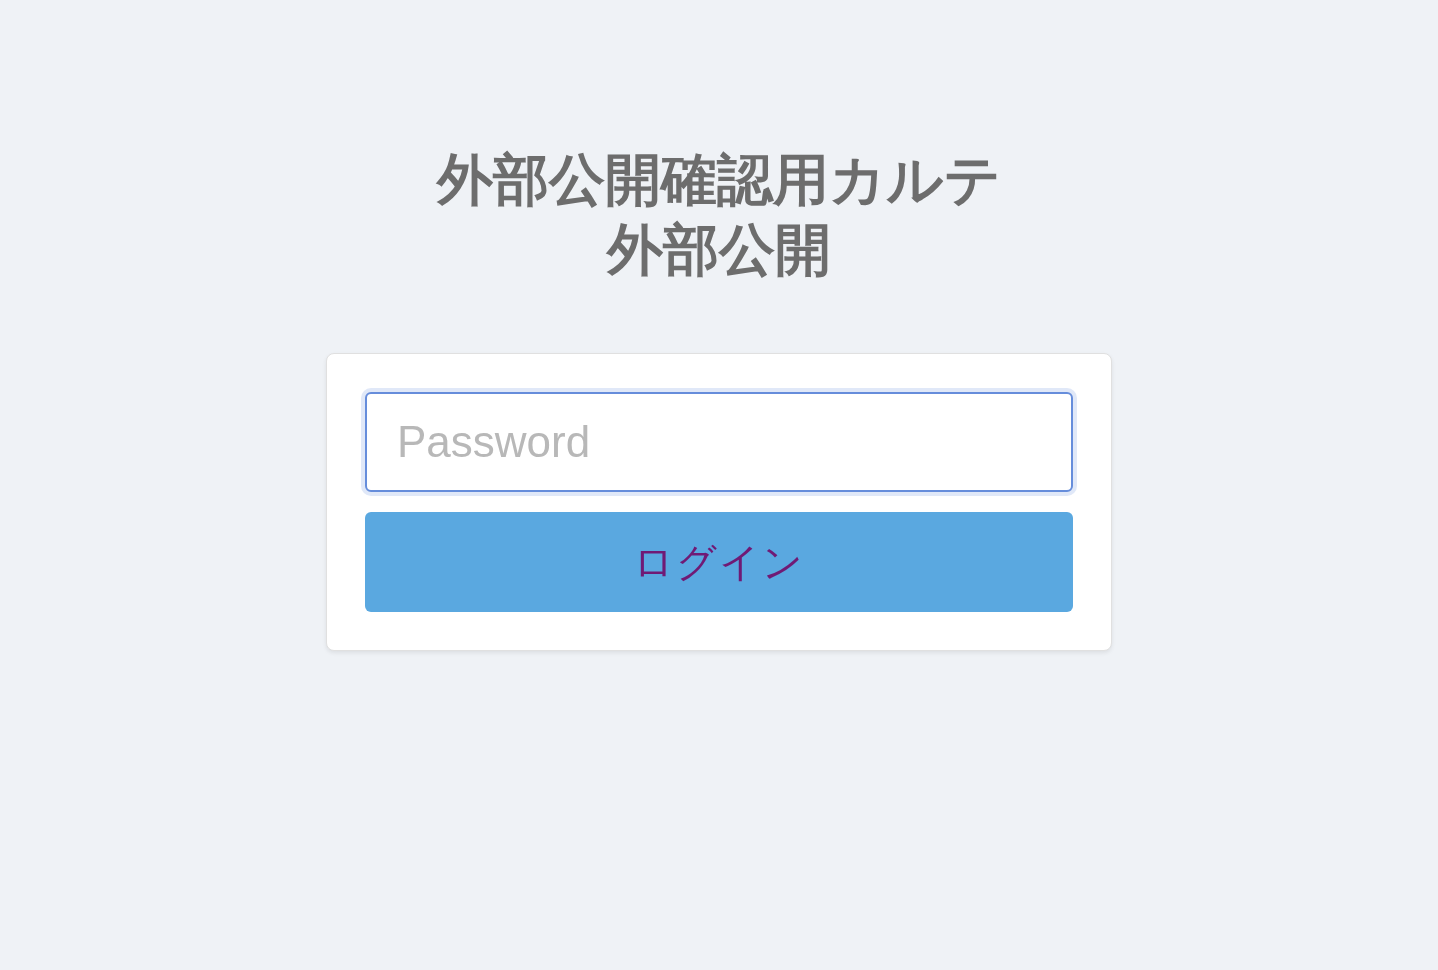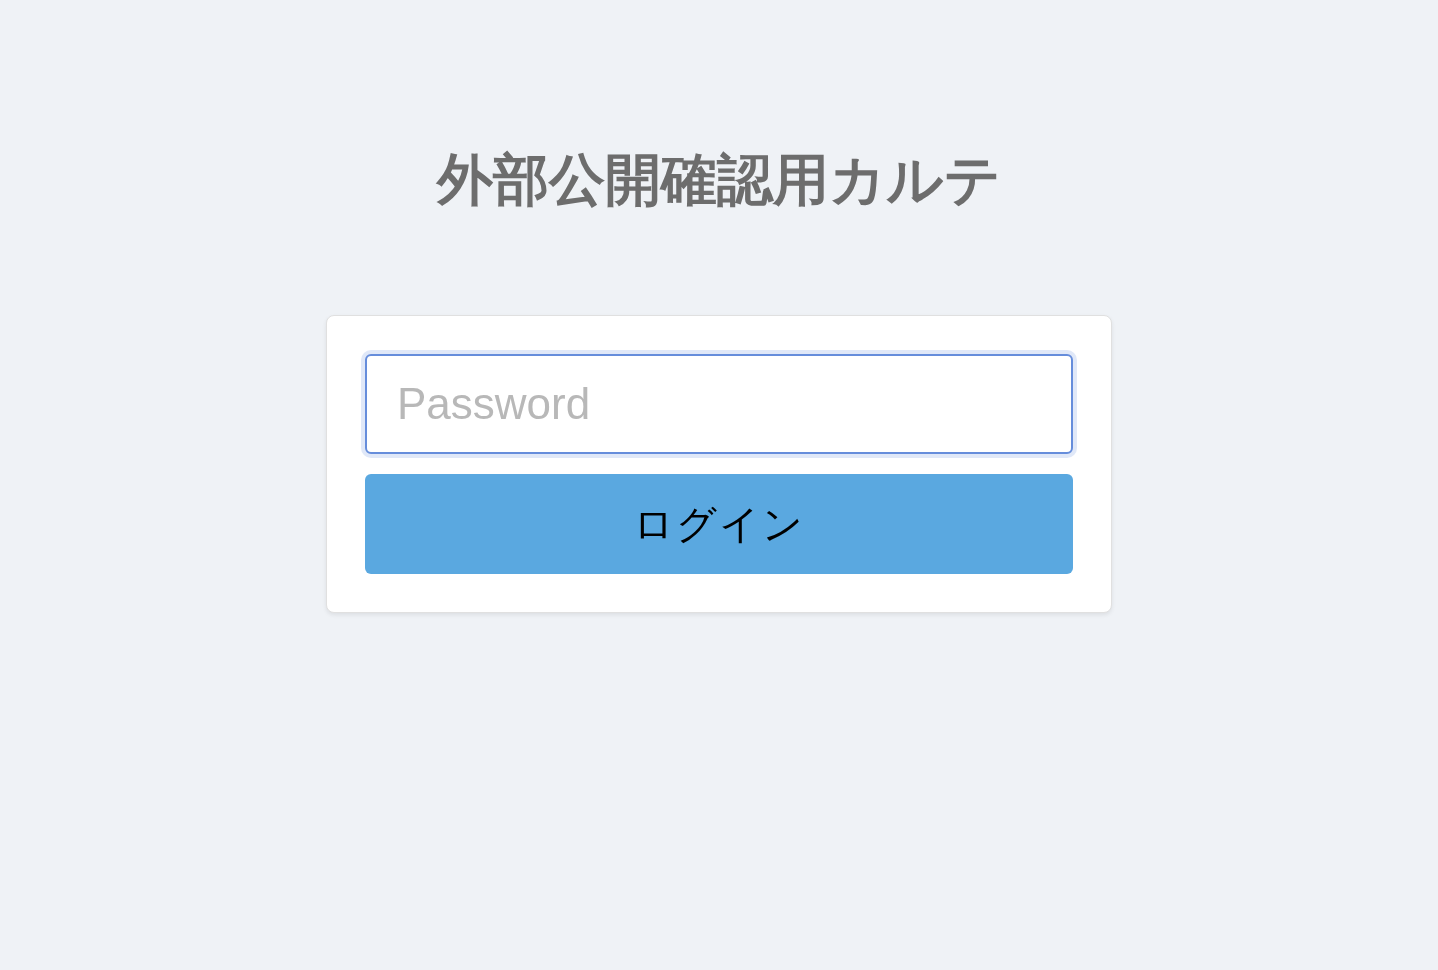--- a/index.html
+++ b/index.html
@@ -14,21 +14,21 @@
       background-color: #eff2f6;
       font-family: -apple-system, BlinkMacSystemFont, "Segoe UI", "Hiragino Sans", "Hiragino Kaku Gothic ProN", Meiryo, sans-serif;
       display: flex;
       flex-direction: column;
       align-items: center;
       padding-top: 145px;
     }
     
     .title-container {
       text-align: center;
-      margin-bottom: 100px;
+      margin-bottom: 68px;
     }
     
     .title-line {
       font-family: "Times New Roman", "Hiragino Mincho ProN", "Yu Mincho", serif;
       font-size: 56px;
       font-weight: bold;
       color: #6d6d6d;
       line-height: 1.25;
     }
     
@@ -61,34 +61,35 @@
     
     .password-input::placeholder {
       color: #b8b8b8;
       font-weight: 300;
     }
     
     .login-button {
       width: 100%;
       height: 100px;
       background-color: #5aa8e0;
-      color: #000000;
+      color: #701a75;
       border: none;
       border-radius: 6px;
       font-size: 40px;
       font-weight: 400;
       cursor: pointer;
       letter-spacing: 2px;
     }
   </style>
 </head>
 <body>
 
 <div class="title-container">
   <div class="title-line">外部公開確認用カルテ</div>
+  <div class="title-line">外部公開</div>
 </div>
 
 <div class="login-card">
   <div class="password-input-wrapper">
     <input type="password" class="password-input" autofocus="" placeholder="Password" style="">
   </div>
   <button class="login-button">ログイン</button>
 </div>
 
 </body></html>

